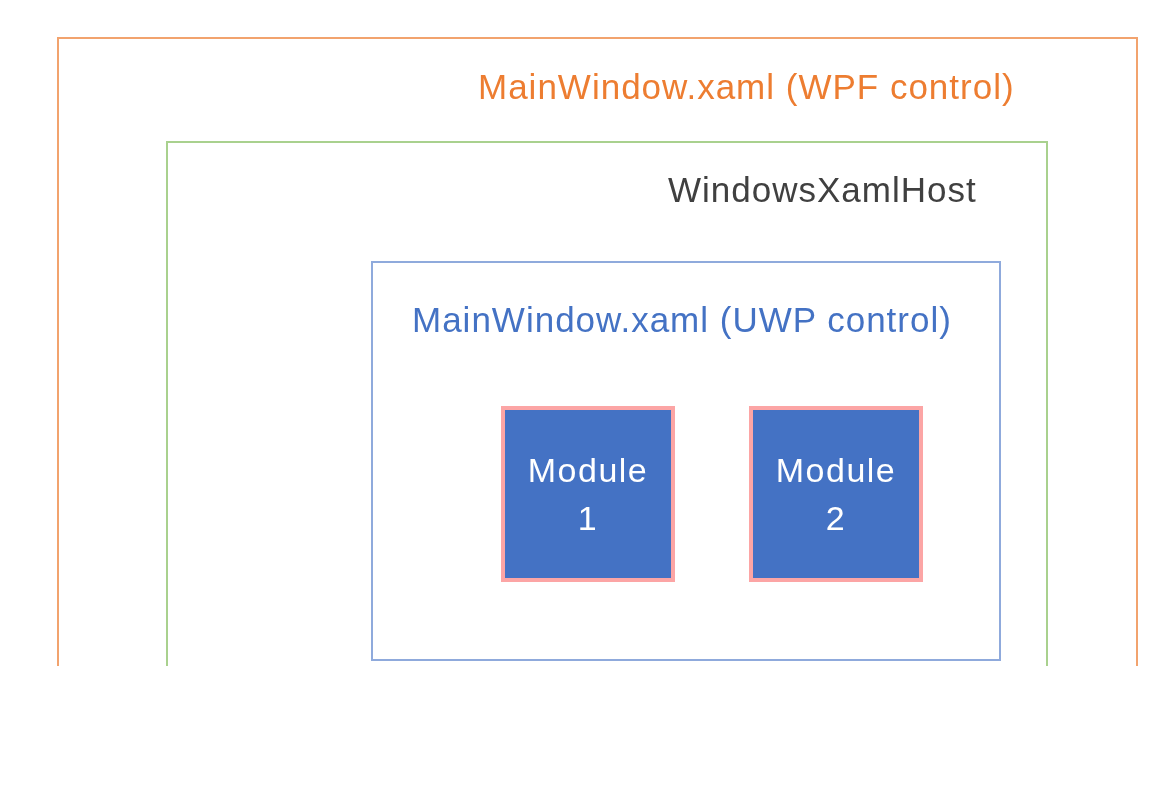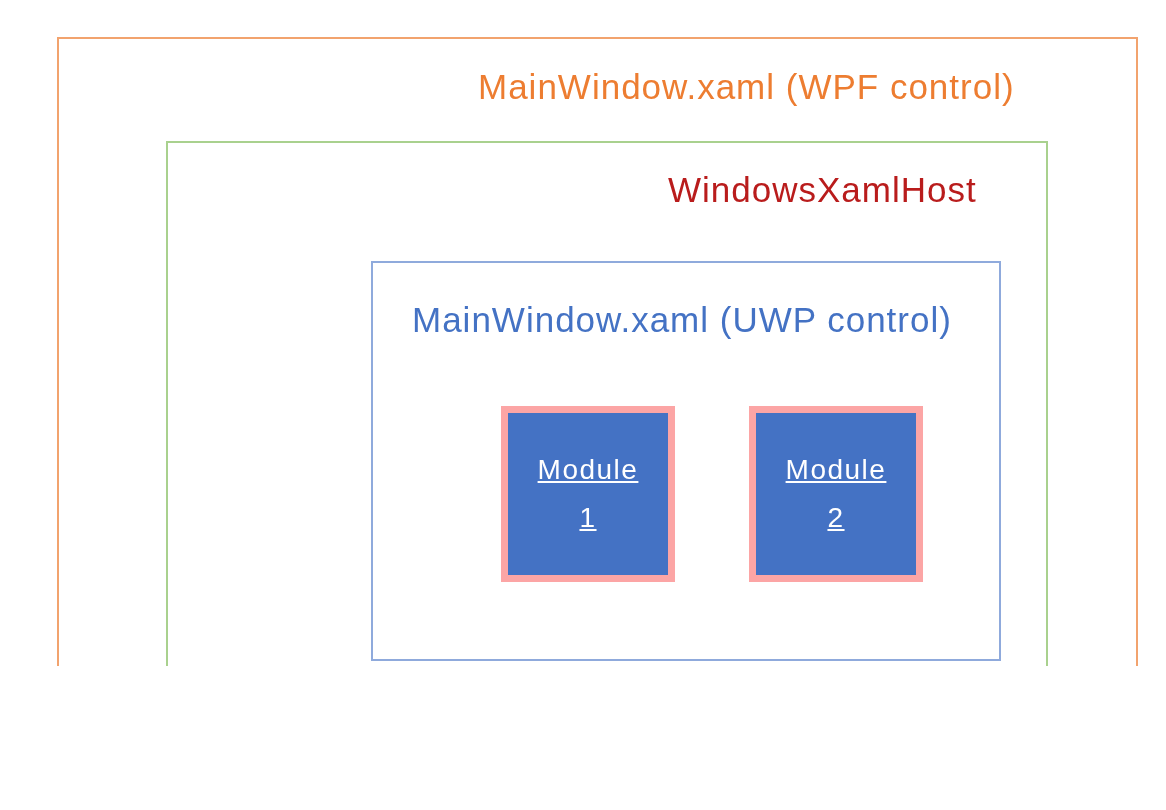--- a/index.html
+++ b/index.html
@@ -36,39 +36,38 @@
     border: 2px solid #8FAADC;
   }
   .diagram-label {
     position: absolute;
     font-size: 35px;
     line-height: 40px;
     letter-spacing: 1px;
     white-space: nowrap;
   }
   .label-main  { left: 478px; top: 67px;  color: #ED7D31; }
-  .label-host  { left: 668px; top: 170px; color: #b91c1c; }
+  .label-host  { left: 668px; top: 170px; color: #404040; }
   .label-shell { left: 412px; top: 300px; color: #4472C4; }
   .module {
     position: absolute;
     box-sizing: border-box;
     top: 406px;
     width: 174px; height: 176px;
     background: #4472C4;
-    border: 7px solid #fca5a5;
+    border: 4px solid #fca5a5;
     display: flex;
     flex-direction: column;
     align-items: center;
     justify-content: center;
     color: #ffffff;
-    font-size: 28px;
+    font-size: 34px;
     line-height: 48px;
     letter-spacing: 1.5px;
     text-align: center;
-    text-decoration: underline;
   }
   .module-1 { left: 501px; }
   .module-2 { left: 749px; }
   .module span { display: block; }
 </style>
 </head>
 <body>
 
 <div class="canvas">
 

